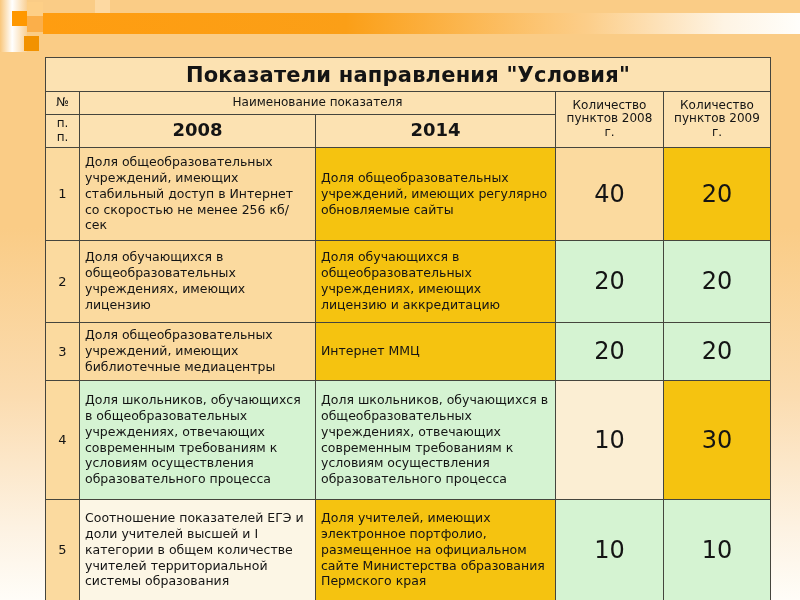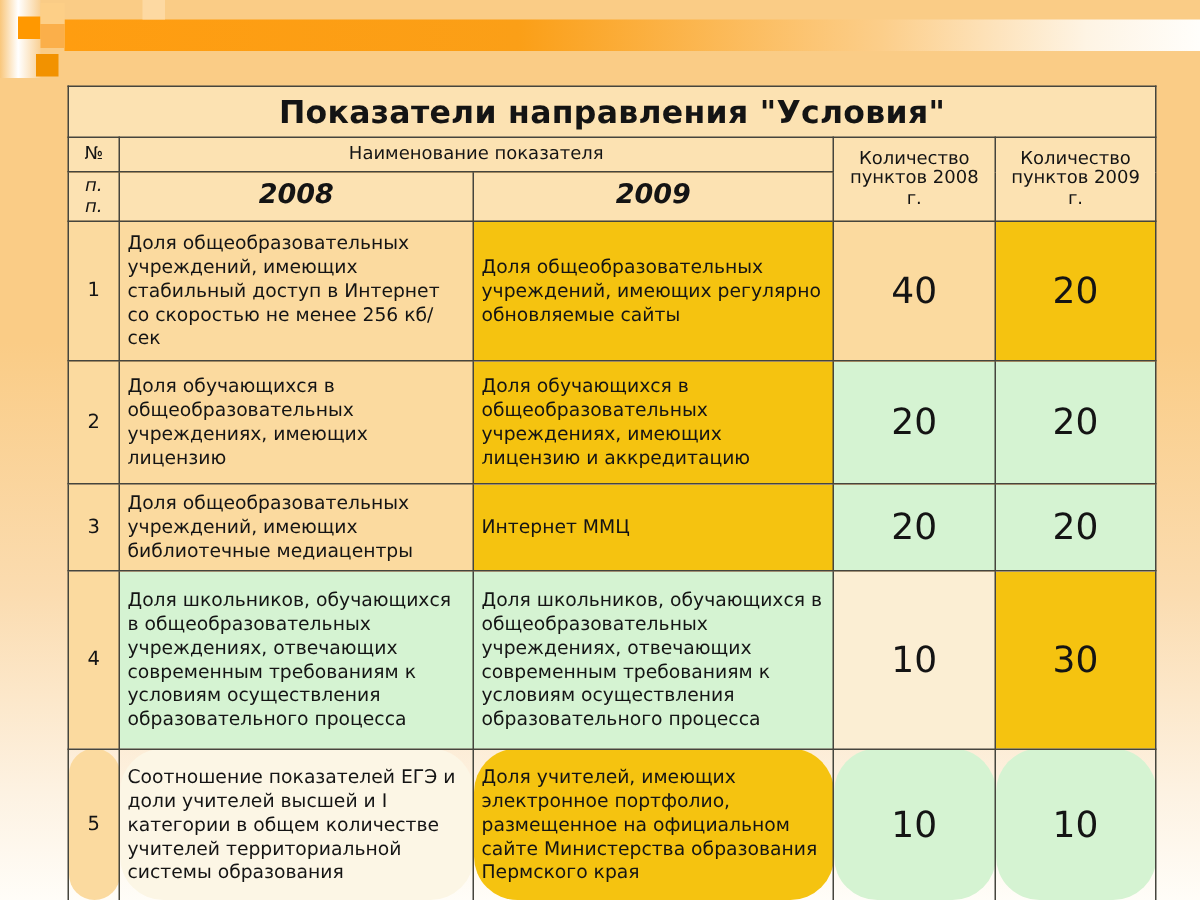--- a/index.html
+++ b/index.html
@@ -32,29 +32,29 @@
   .sq5{left:95px;top:0;width:15px;height:13px;background:#FDD9A2;}
 
   
   table.tbl{
     position:absolute;left:45px;top:57px;width:725px;
     border-collapse:collapse;table-layout:fixed;
     color:#141414;
     border:1px solid #8f8f8f;
   }
   .tbl td{border:1px solid #45453d;vertical-align:middle;padding:2px 5px;overflow:hidden;}
-  .tbl tr:last-child td{border-bottom:1px solid #9a9a8e;border-radius:29px;}
+  .tbl tr:last-child td{border-bottom:1px solid #9a9a8e;}
 
   .title-cell{
     height:29px;text-align:center;font-weight:bold;font-size:21px;
     background:var(--peach-header,#FCE2B2);letter-spacing:0.2px;
   }
   .hc{background:var(--peach-header,#FCE2B2);text-align:center;font-size:12px;padding:1px 2px;line-height:1.15;}
   .hrow1 td{height:18px;}
-  .hrow2 td{height:18px;font-style:italic;}
+  .hrow2 td{height:18px;}
   .year{font-weight:bold;font-size:18px;}
 
   .num{text-align:center;font-size:13px;background:var(--peach-cell,#FBDA9F);}
   .desc{font-size:12.5px;line-height:1.27;text-align:left;padding:3px 6px;margin-top:44px;}
   .val{text-align:center;font-size:24px;}
 
   .r1 td{height:88px;} .r2 td{height:77px;} .r3 td{height:53px;}
   .r4 td{height:114px;} .r5 td{height:96px;}
 
   .c-peach{background:var(--peach-cell,#FBDA9F);}
@@ -93,21 +93,21 @@
     <tr class="hrow1">
       <td class="hc">№</td>
       <td colspan="2" class="hc">Наименование показателя</td>
       <td rowspan="2" class="hc">Количество пунктов 2008 г.</td>
       <td rowspan="2" class="hc">Количество пунктов 2009 г.</td>
     </tr>
 
     <tr class="hrow2">
       <td class="hc">п. п.</td>
       <td class="hc year">2008</td>
-      <td class="hc year">2009</td>
+      <td class="hc year">2014</td>
     </tr>
 
     <tr class="r1">
       <td class="num">1</td>
       <td class="desc c-peach">Доля общеобразовательных учреждений, имеющих стабильный доступ в Интернет со скоростью не менее 256 кб/сек</td>
       <td class="desc c-gold">Доля общеобразовательных учреждений, имеющих регулярно обновляемые сайты</td>
       <td class="val c-peach">40</td>
       <td class="val c-gold">20</td>
     </tr>
 

